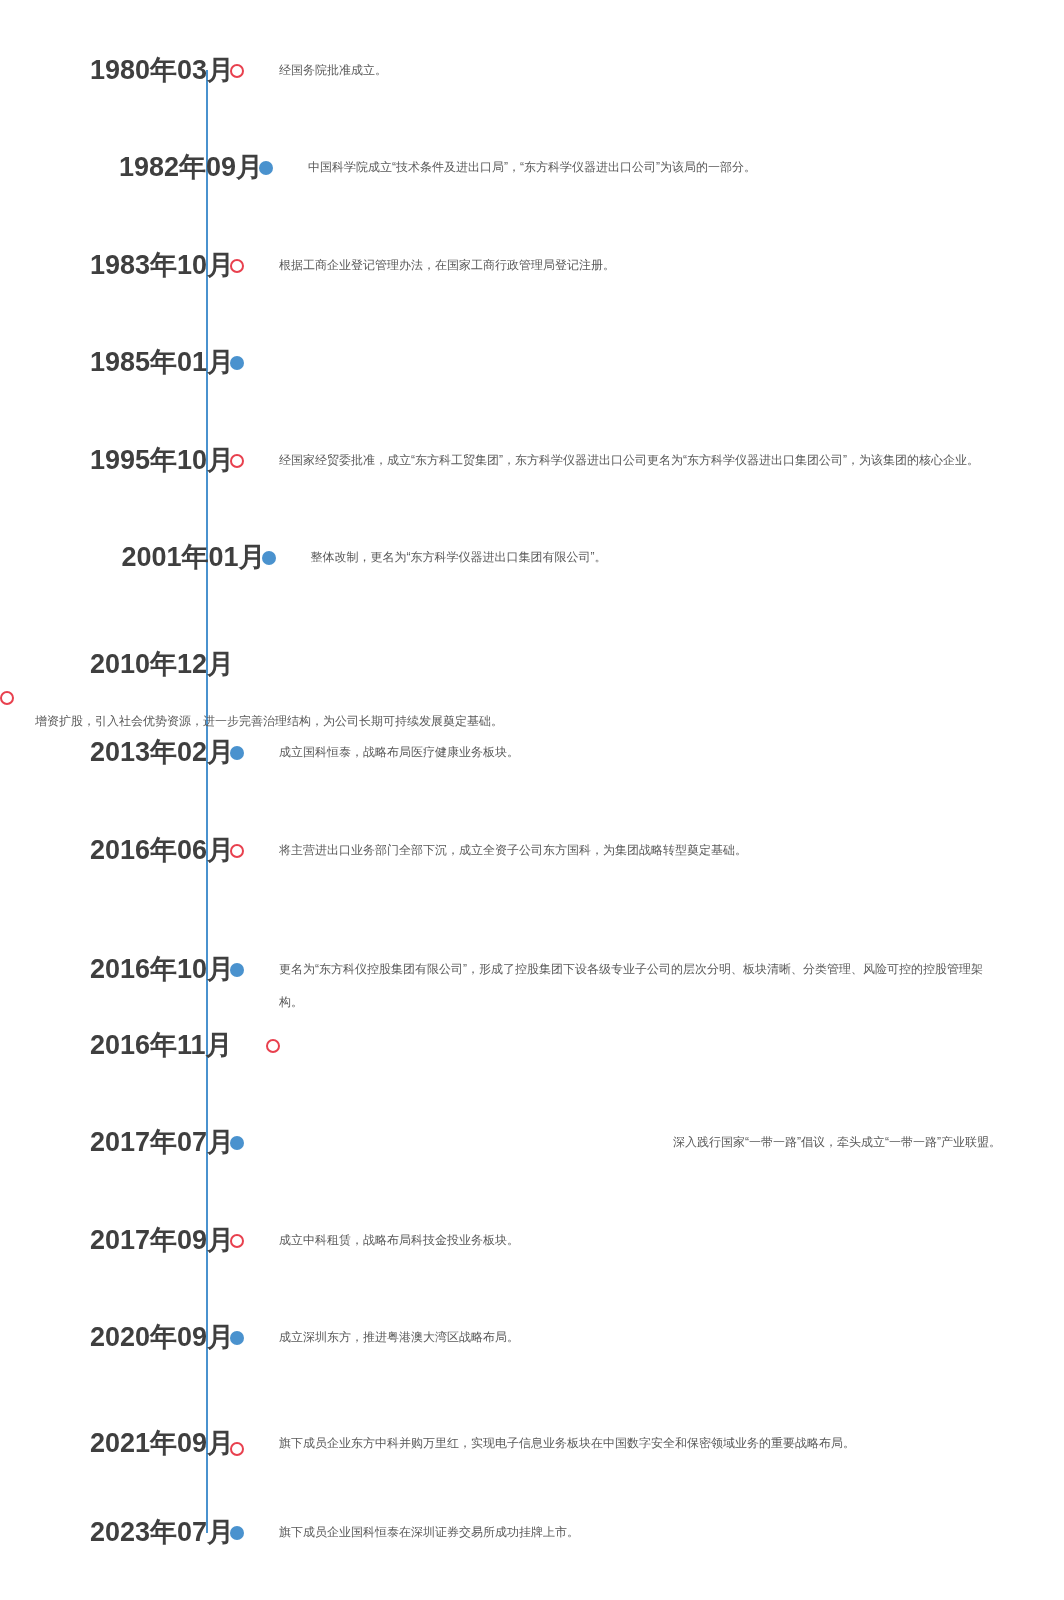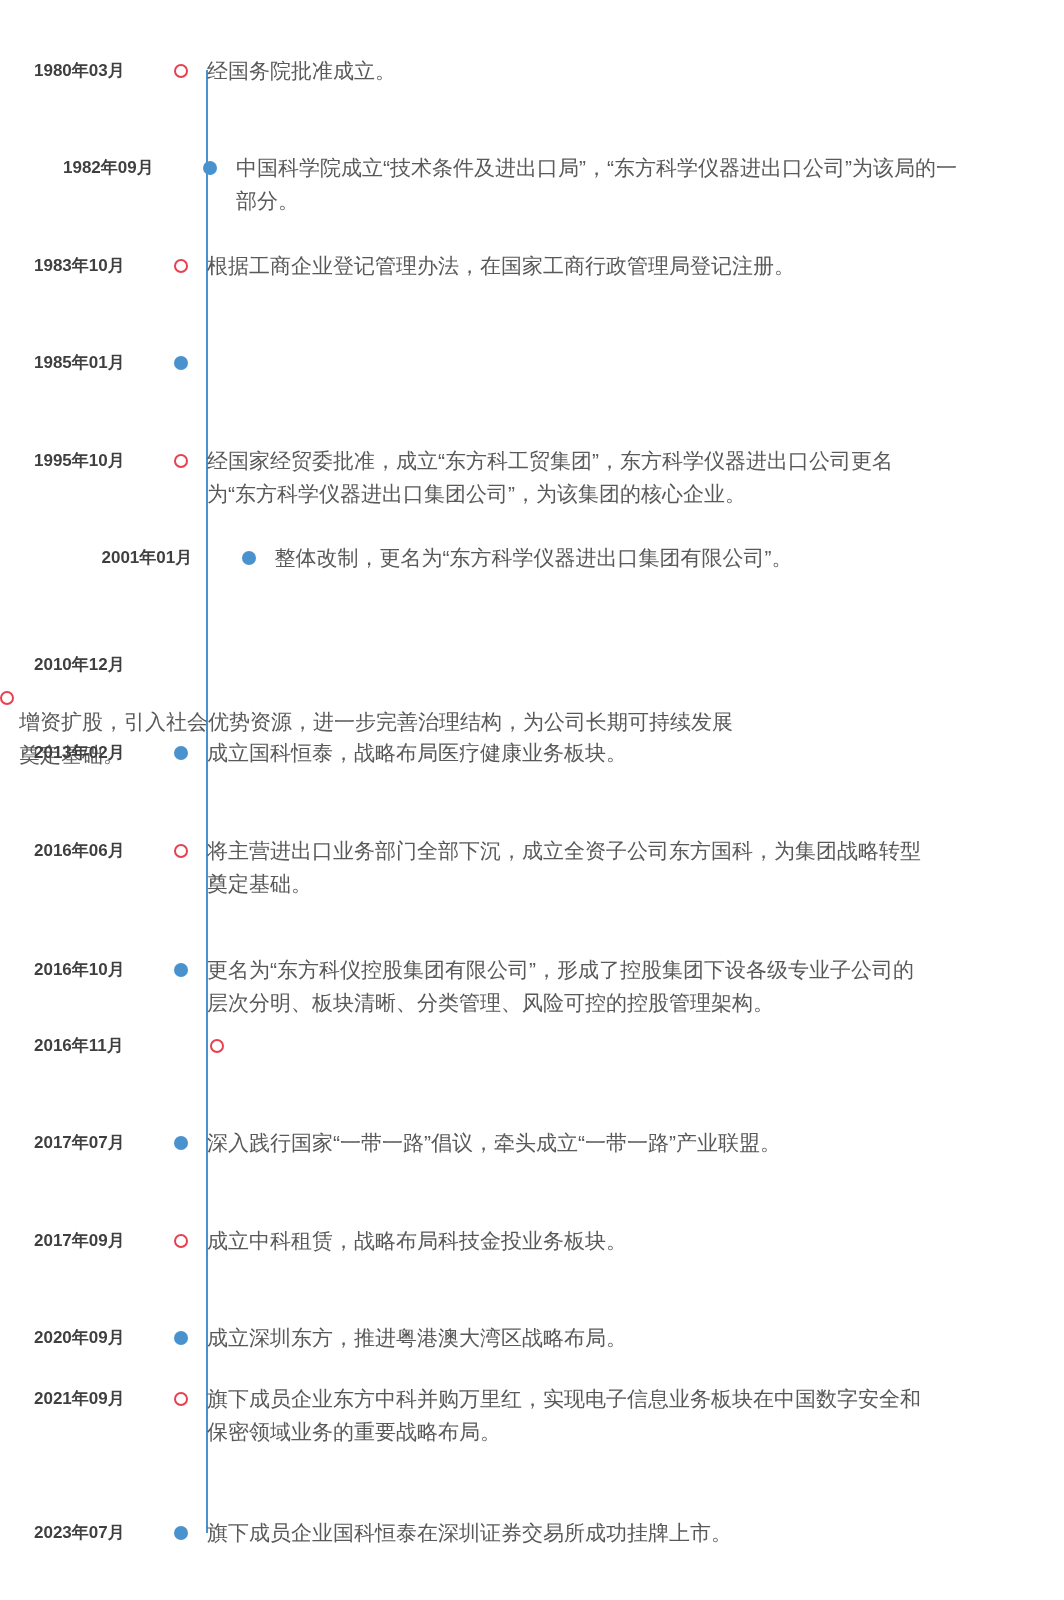--- a/index.html
+++ b/index.html
@@ -25,23 +25,23 @@
   }
   .item {
     position: absolute;
     left: 0;
     width: 1064px;
     display: flex;
     align-items: flex-start;
   }
   .date {
     flex: none;
-    margin-left: 34px;
+    margin-left: 90px;
     width: 140px;
-    font-size: 17px;
+    font-size: 27px;
     font-weight: bold;
     color: var(--date-color, #3f3f3f);
     line-height: 33px;
     white-space: nowrap;
   }
   .marker {
     flex: none;
     box-sizing: border-box;
     width: 14px;
     height: 14px;
@@ -49,23 +49,23 @@
     border-radius: 50%;
   }
   .marker.filled {
     background: var(--dot-filled-color, #4a92ce);
   }
   .marker.hollow {
     background: #ffffff;
     border: 2px solid var(--dot-hollow-border-color, #e8404e);
   }
   .desc {
-    margin-left: 19px;
+    margin-left: 35px;
     width: 722px;
-    font-size: 21px;
+    font-size: 12px;
     color: var(--text-color, #595959);
     line-height: 33px;
   }
 </style>
 </head>
 <body style="background: rgb(255, 255, 255);">
 
 <div class="page">
   <div class="timeline-line"></div>
   <div id="timeline-items">
@@ -126,39 +126,39 @@
     <div class="date">2016年10月</div>
     <div class="marker filled"></div>
     <div class="desc">更名为“东方科仪控股集团有限公司”，形成了控股集团下设各级专业子公司的层次分明、板块清晰、分类管理、风险可控的控股管理架构。</div>
   </div>
 
   <div class="item" style="top: 1028.5px; gap: 36px;">
     <div class="date">2016年11月</div>
     <div class="marker hollow"></div>
   </div>
 
-  <div class="item" style="top: 1126px;">
+  <div class="item" style="top: 1126px; text-align: right;">
     <div class="date">2017年07月</div>
     <div class="marker filled"></div>
     <div class="desc">深入践行国家“一带一路”倡议，牵头成立“一带一路”产业联盟。</div>
   </div>
 
   <div class="item" style="top: 1223.5px;">
     <div class="date">2017年09月</div>
     <div class="marker hollow"></div>
     <div class="desc">成立中科租赁，战略布局科技金投业务板块。</div>
   </div>
 
   <div class="item" style="top: 1321px;">
     <div class="date">2020年09月</div>
     <div class="marker filled"></div>
     <div class="desc">成立深圳东方，推进粤港澳大湾区战略布局。</div>
   </div>
 
-  <div class="item" style="top: 1382px;">
+  <div class="item" style="top: 1427px; align-items: center;">
     <div class="date">2021年09月</div>
     <div class="marker hollow"></div>
     <div class="desc">旗下成员企业东方中科并购万里红，实现电子信息业务板块在中国数字安全和保密领域业务的重要战略布局。</div>
   </div>
 
   <div class="item" style="top: 1516px;">
     <div class="date">2023年07月</div>
     <div class="marker filled"></div>
     <div class="desc">旗下成员企业国科恒泰在深圳证券交易所成功挂牌上市。</div>
   </div>

